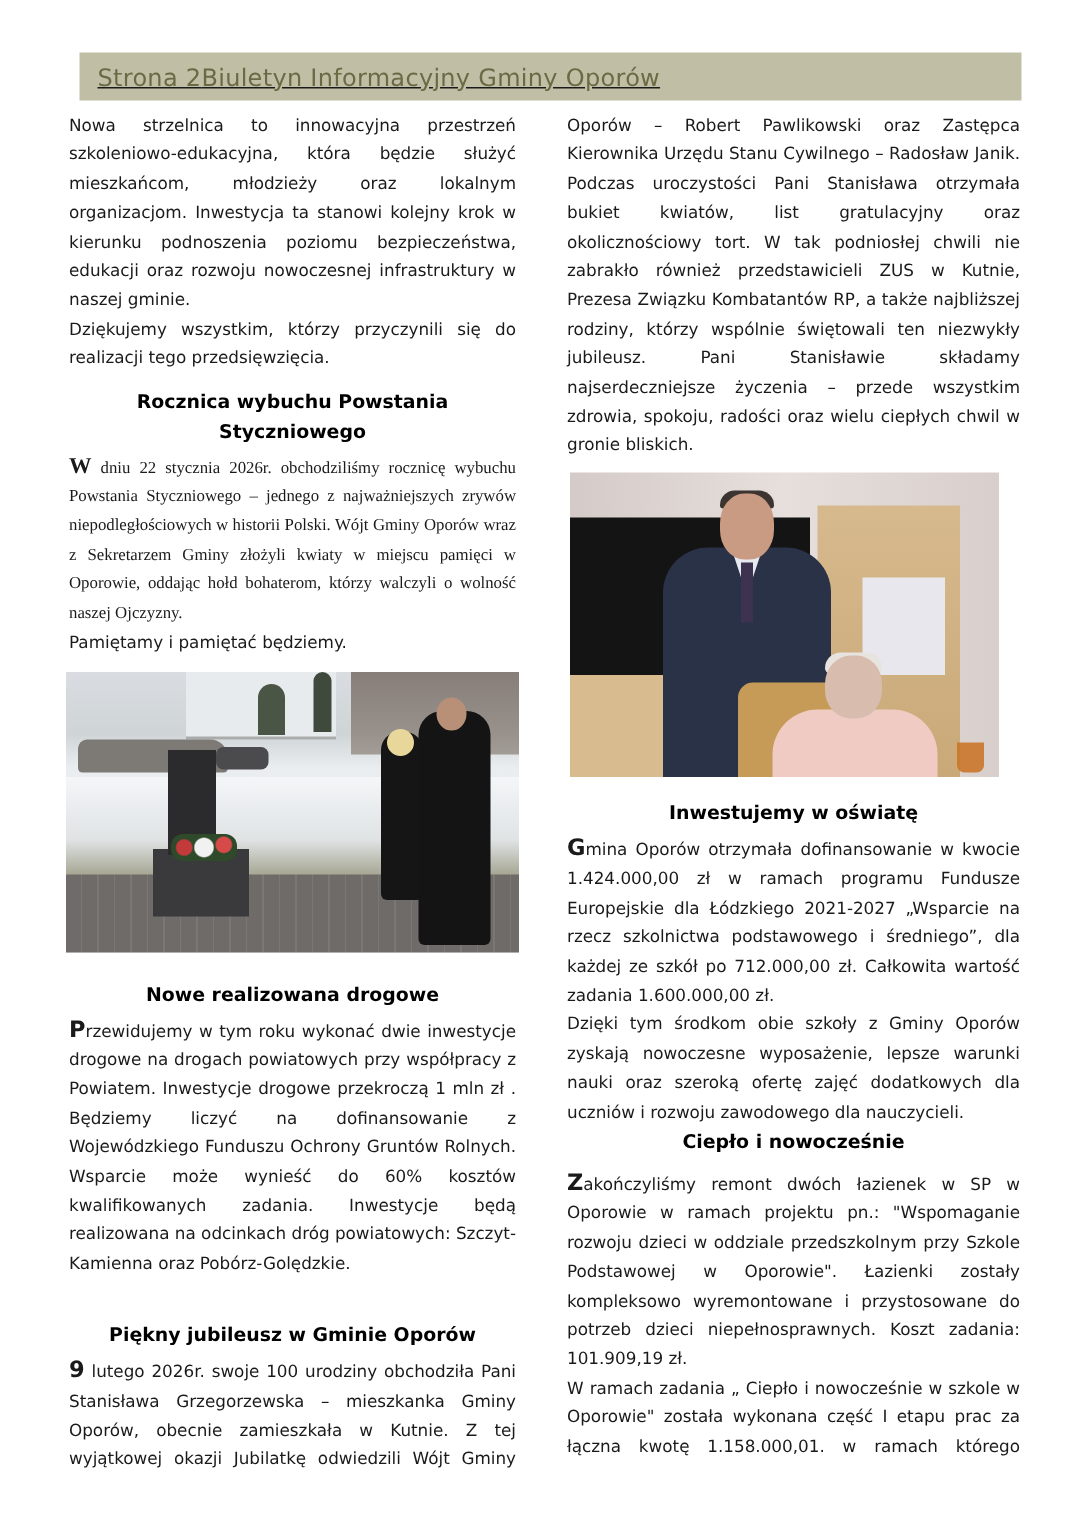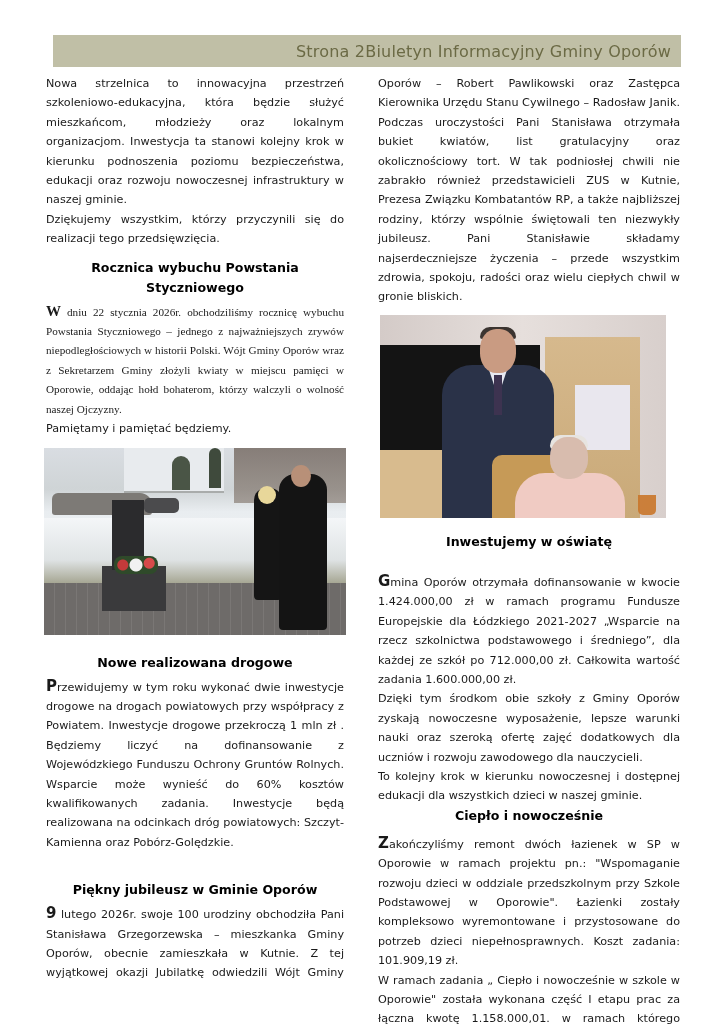--- a/index.html
+++ b/index.html
@@ -1,22 +1,23 @@
 <!DOCTYPE html>
 <html><head>
 <meta charset="utf-8">
 <style>
   * { margin: 0; padding: 0; box-sizing: border-box; }
   html, body { width: 724px; height: 1024px; background: #ffffff; overflow: hidden; }
   body { font-family: "DejaVu Sans", sans-serif; color: #1a1a1a; position: relative; }
 
   .header-bar {
     position: absolute; left: 53px; top: 35px; width: 628px; height: 32px;
-    background: #c0bfa6; display: flex; align-items: center; justify-content: flex-end;
+    background: #c0bfa6; display: flex; align-items: center; justify-content: flex-start;
     padding: 0 10px 0 12px;
+    text-decoration: underline;
   }
   .header-bar span { font-family: "DejaVu Sans", sans-serif; font-size: 16px; color: #6b6a45; letter-spacing: 0.2px; }
 
   .col { position: absolute; top: 74px; font-size: 11.2px; line-height: 19.4px; }
   .col.left { left: 46px; width: 298px; }
   .col.right { left: 378px; width: 302px; }
 
   p.j { text-align: justify; text-align-last: left; }
   p.jl { text-align: justify; text-align-last: justify; }
 
@@ -126,23 +127,22 @@
       <div class="chair"></div>
         <div class="woman"></div>
         <div class="woman-hair"></div>
         <div class="woman-head"></div>
         <div class="cup"></div>
     </div>
   </section>
 
   <section style="margin-top:14px;">
     <h2 class="h">Inwestujemy w oświatę</h2>
-    <p class="j" style="margin-top:20px;"><span class="dropcap">G</span><span>mina Oporów otrzymała dofinansowanie w kwocie 1.424.000,00 zł w ramach programu Fundusze Europejskie dla Łódzkiego 2021-2027 „Wsparcie na rzecz szkolnictwa podstawowego i średniego”,  dla każdej ze szkół po 712.000,00 zł. Całkowita wartość zadania 1.600.000,00 zł.</span></p>
+    <p class="j" style="margin-top:4px;"><span class="dropcap">G</span><span>mina Oporów otrzymała dofinansowanie w kwocie 1.424.000,00 zł w ramach programu Fundusze Europejskie dla Łódzkiego 2021-2027 „Wsparcie na rzecz szkolnictwa podstawowego i średniego”,  dla każdej ze szkół po 712.000,00 zł. Całkowita wartość zadania 1.600.000,00 zł.</span></p>
     <p class="j"> Dzięki tym środkom obie szkoły z Gminy Oporów zyskają nowoczesne wyposażenie, lepsze warunki nauki oraz szeroką ofertę zajęć dodatkowych dla uczniów i rozwoju zawodowego dla nauczycieli.</p>
-    <p class="j">To kolejny krok w kierunku nowoczesnej i dostępnej edukacji dla wszystkich dzieci w naszej gminie.</p>
   </section>
 
   <section style="margin-top:0px;">
     <h2 class="h">Ciepło i nowocześnie</h2>
     <p class="j" style="margin-top:8px;"><span class="dropcap">Z</span><span>akończyliśmy remont dwóch łazienek w SP w Oporowie w ramach projektu pn.: "Wspomaganie rozwoju dzieci w oddziale przedszkolnym przy Szkole Podstawowej w Oporowie". Łazienki zostały kompleksowo wyremontowane i przystosowane do potrzeb dzieci niepełnosprawnych. Koszt zadania: 101.909,19 zł.</span></p>
     <p class="jl">W ramach zadania „ Ciepło i nowocześnie w szkole w Oporowie" została wykonana część I etapu prac za łączna kwotę 1.158.000,01. w ramach którego</p>
   </section>
 </div>
 
 </body></html>

